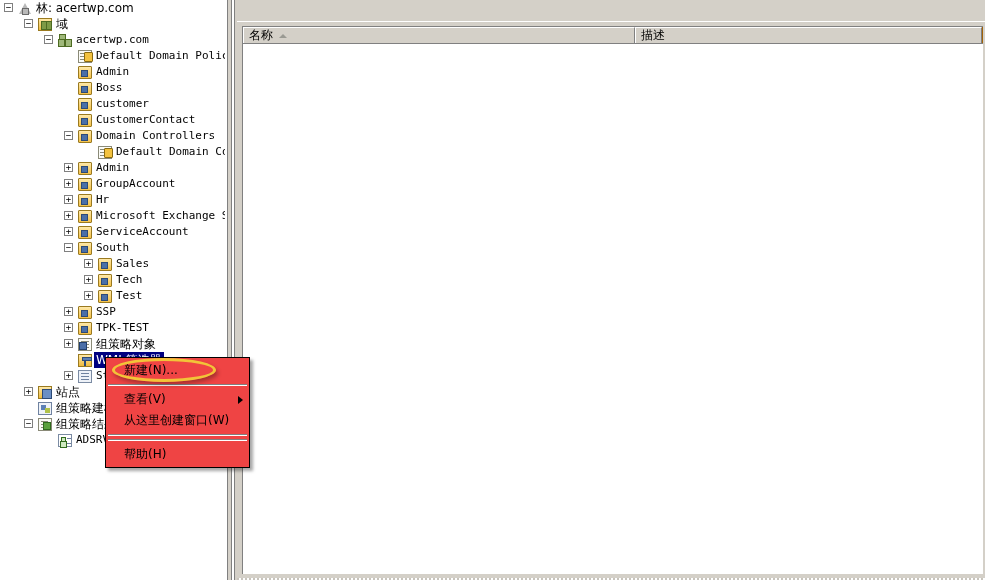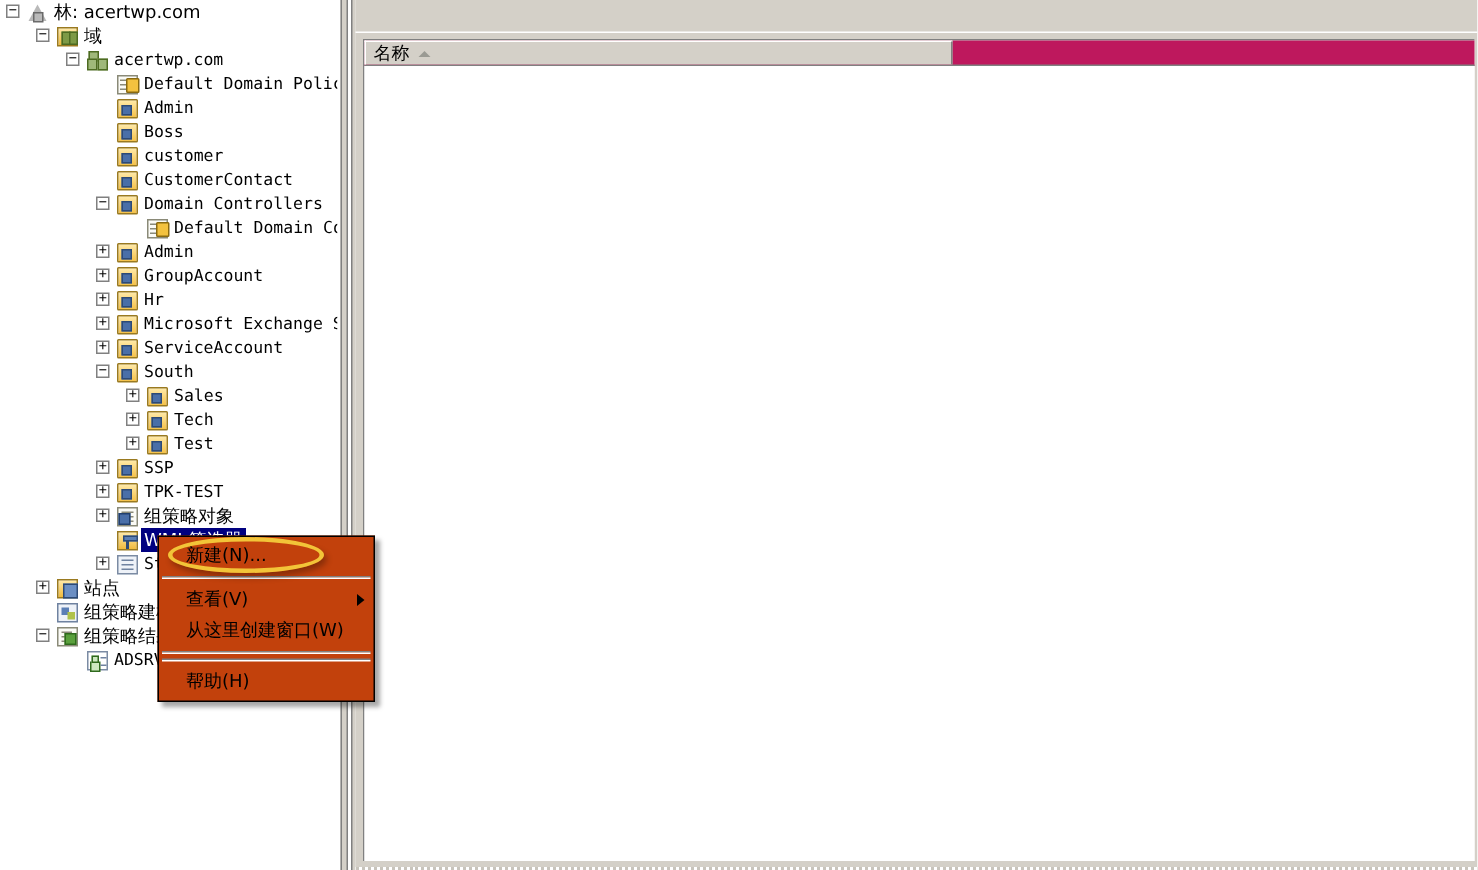--- a/index.html
+++ b/index.html
@@ -378,21 +378,21 @@
     width: 741px; height: 548px;
     background: #ffffff;
     border: 1px solid #808080;
     border-right: none;
     border-bottom: none;
   }
   #list-header {
     position: absolute;
     left: 0; top: 0;
     width: 100%; height: 17px;
-    background: #be185d;
+    background: #a16207;
     border-bottom: 1px solid #808080;
   }
   .hcell {
     position: absolute;
     top: 0;
     height: 16px;
     line-height: 15px;
     background: #d4d0c8;
     border-top: 1px solid #ffffff;
     border-left: 1px solid #ffffff;
@@ -423,21 +423,21 @@
     left: 237px; bottom: 0;
     width: 748px; height: 2px;
     background: repeating-linear-gradient(90deg,#c8c4bc 0 2px,#ffffff 2px 4px);
   }
 
   
   #ctx-menu {
     position: absolute;
     left: 105px; top: 357px;
     width: 145px;
-    background: #c2410c;
+    background: #ef4444;
     border: 1px solid #000000;
     box-shadow: 3px 3px 3px rgba(0,0,0,0.35);
     z-index: 50;
     padding: 2px 0;
   }
   #ctx-menu .mi {
     position: relative;
     height: 21px;
     line-height: 21px;
     padding-left: 18px;
@@ -616,20 +616,21 @@
   <div id="splitter">
     <div class="sbar"></div>
     <div class="srail"></div>
   </div>
 
   <div id="result-pane">
     <div id="tabline"></div>
     <div id="list-frame">
       <div id="list-header">
           <div class="hcell" style="left: 0px; width: 392px;"><span>名称</span><span class="sort-arrow"></span></div>
+          <div class="hcell" style="left: 392px; width: 347px;"><span>描述</span></div>
         </div>
       <div id="list-body"></div>
     </div>
   </div>
   <div id="bottom-rule"></div>
 
   <div id="ctx-menu">
       <div class="mi">新建(N)...</div>
       <div class="msep"></div>
       <div class="mi">查看(V)<span class="sub-arrow"></span></div>

